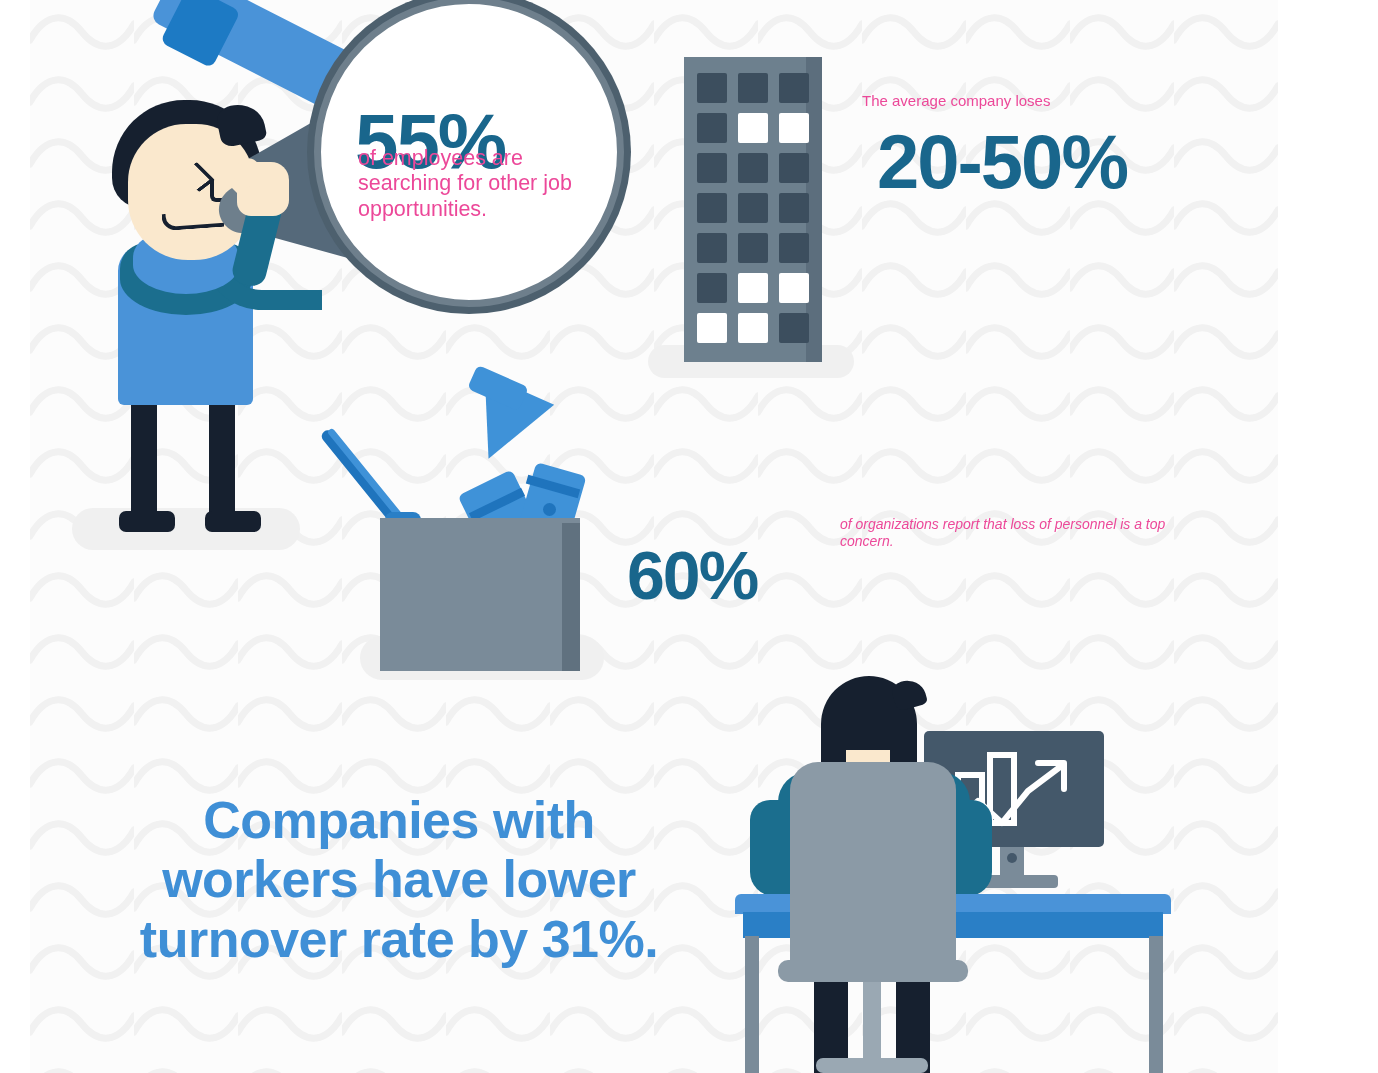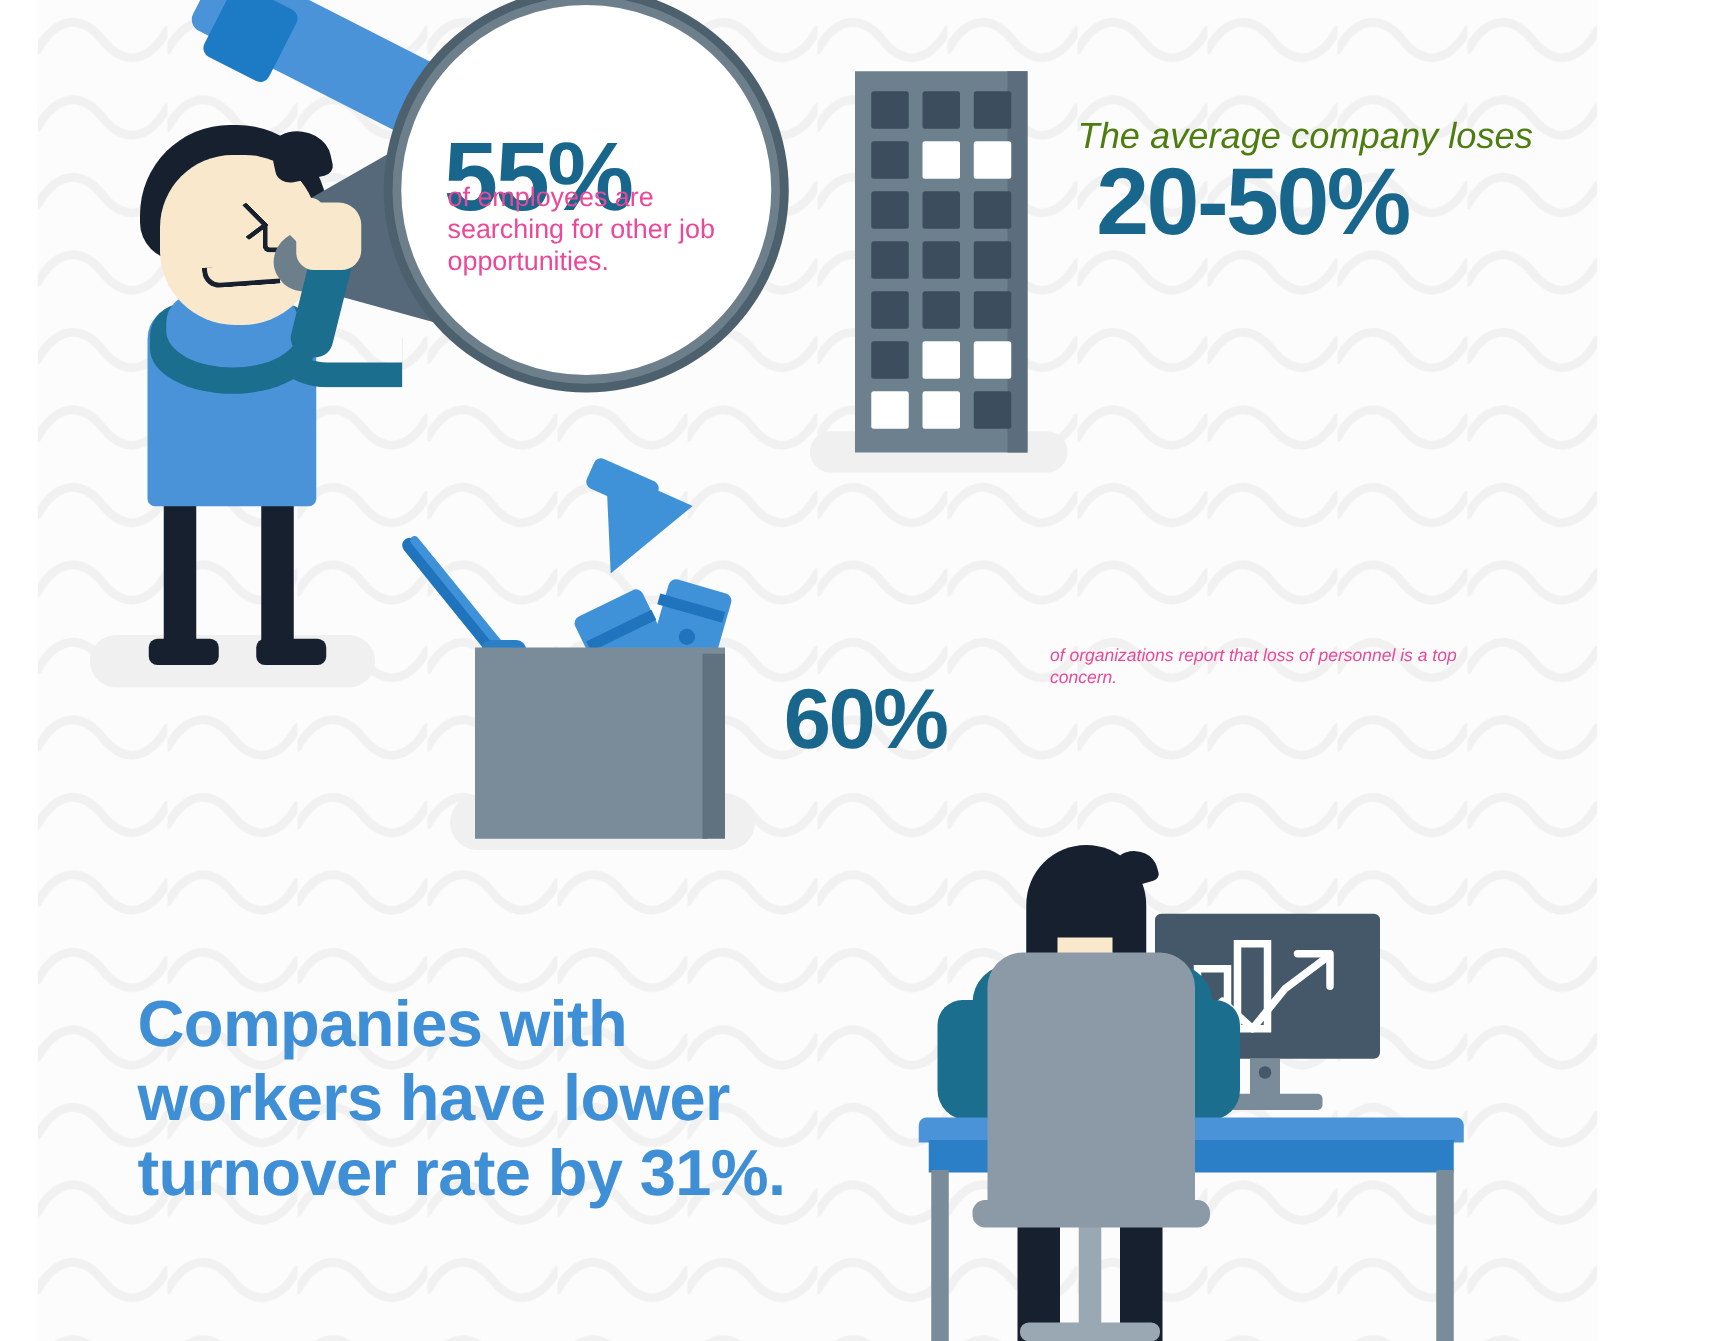--- a/index.html
+++ b/index.html
@@ -47,21 +47,21 @@
     white-space: nowrap;
   }
   .stat-sub {
     color: #ec4899;
     line-height: 1.18;
   }
   .headline {
     color: #3f8fd6;
     font-weight: bold;
     line-height: 1.14;
-    text-align: left;
+    text-align: center;
     letter-spacing: -0.5px;
   }
 
   
   #magnifier-handle {
     position: absolute;
     left: 150px; top: -42px;
     width: 240px; height: 62px;
     background: #4a93d8;
     border-radius: 10px;
@@ -385,21 +385,21 @@
   #p2-leg-r {
     position: absolute; left: 896px; top: 975px;
     width: 34px; height: 98px;
     background: #16202f;
   }
 
   
   #stat55-num   { left: 355px; top: 74px;  font-size: 78px; margin-top: 28px; }
   #stat55-sub   { left: 358px; top: 146px; font-size: 21.5px; width: 230px; }
 
-  #stat2050-lead{ left: 862px; top: 92px;  font-size: 29px; color:#4d7c0f;font-style:italic; }
+  #stat2050-lead{ left: 862px; top: 92px;  font-size: 15px; color:#ec4899; }
   #stat2050-num { left: 861px; top: 124px; font-size: 76px; margin-left: 16px; }
   #stat2050-sub { left: 862px; top: 206px; font-size: 21.5px; color:#8b97a4; }
 
   #stat40-num   { left: 627px; top: 541px; font-size: 68px; }
   #stat40-sub   { left: 840px; top: 516px; font-size: 14px; width: 360px; font-style: italic; }
 
   #headline     { left: 110px; top: 791px; width: 578px; font-size: 52px; }
 </style>
 </head>
 <body>

